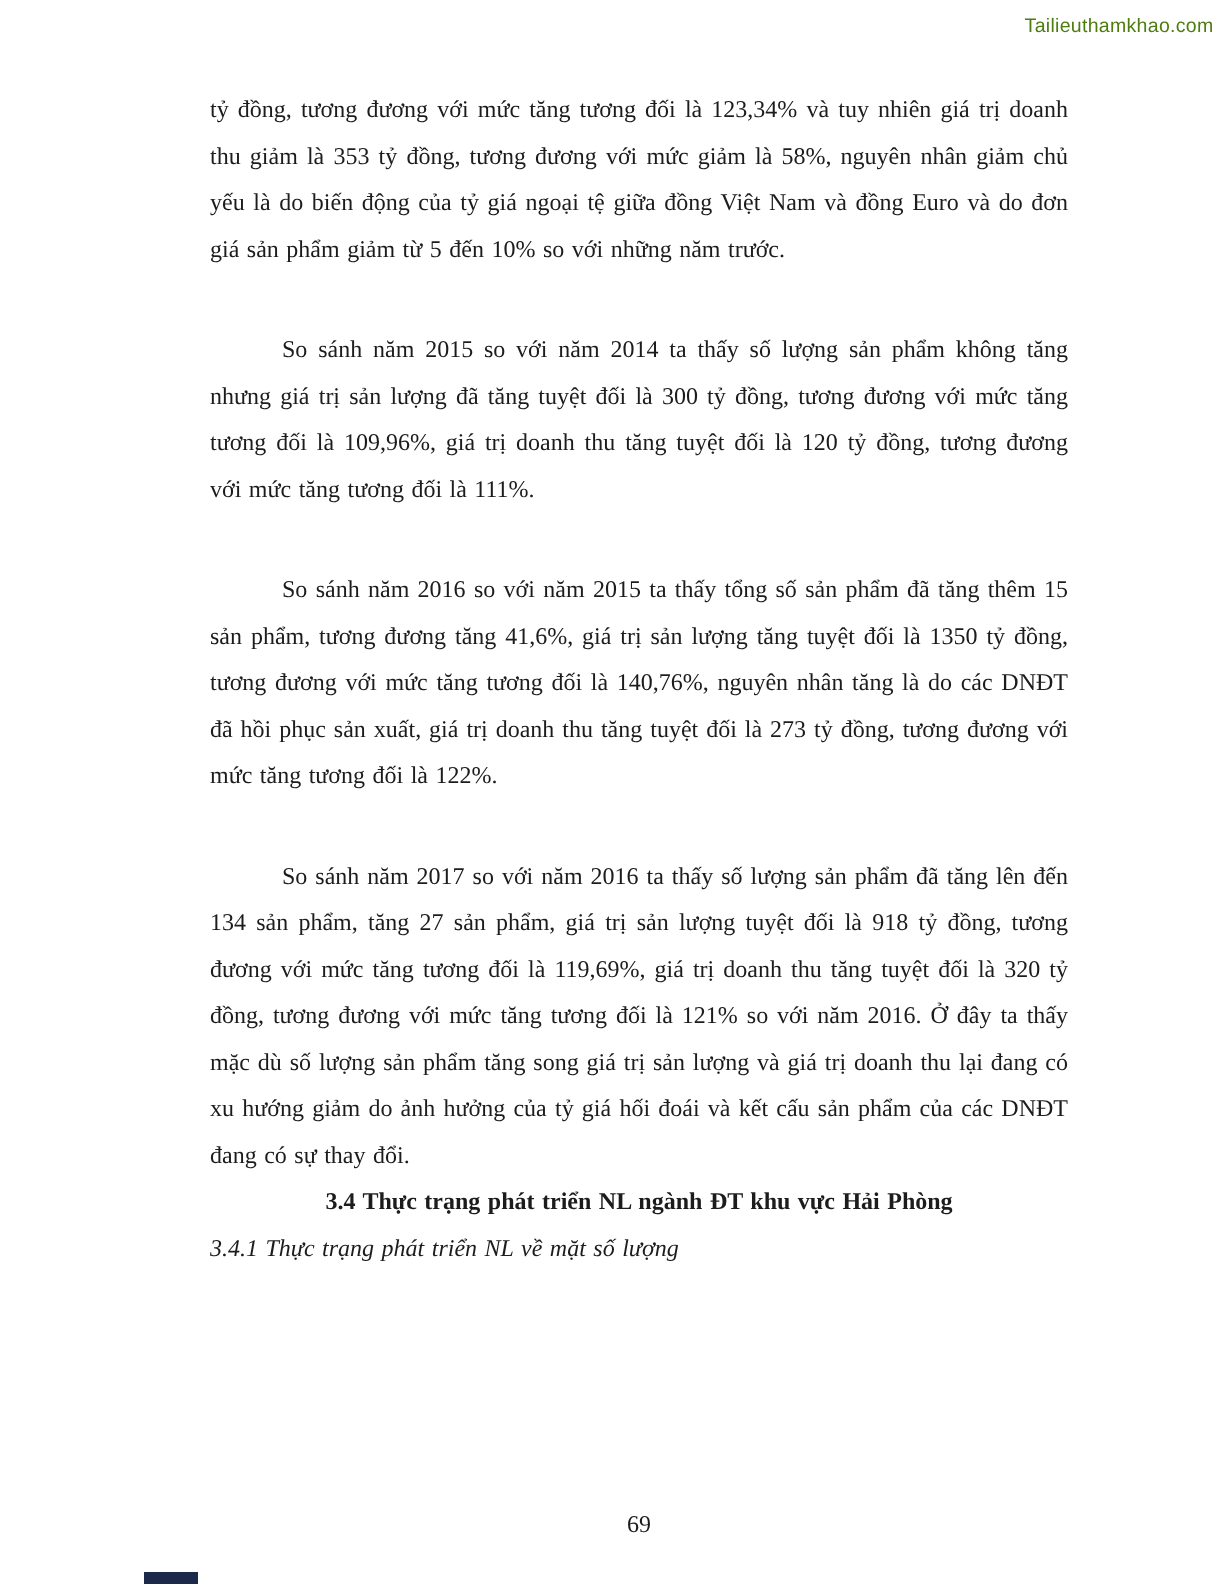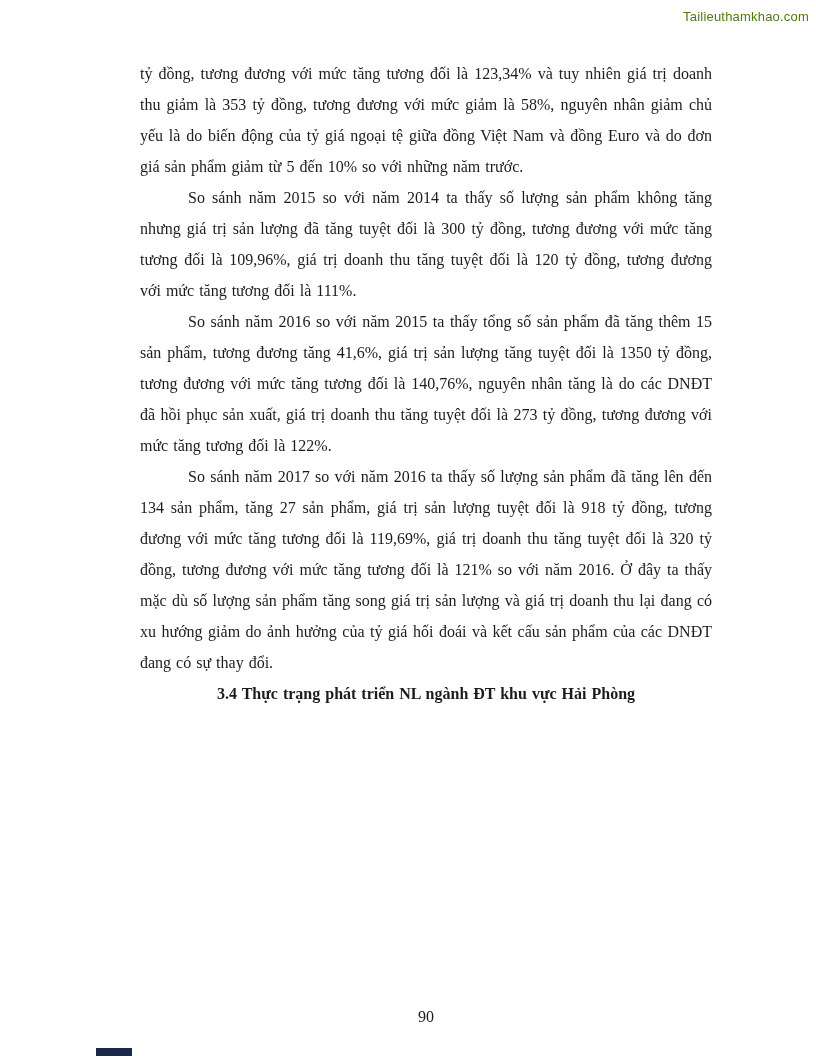--- a/index.html
+++ b/index.html
@@ -25,21 +25,21 @@
     position: absolute;
     top: 58px;
     left: 140px;
     width: 572px;
     font-size: 16px;
     line-height: 31px;
     text-align: justify;
     word-spacing: 1px;
   }
   .para { text-align: justify; }
-  .indent { text-indent: 48px; }
+  .indent { text-indent: 48px; margin-top: 36px; }
   .heading {
     font-weight: bold;
     text-align: center;
   }
   .subheading {
     font-style: italic;
     font-weight: normal;
     text-align: left;
   }
   .page-number {
@@ -65,19 +65,20 @@
 <div class="page">
 
   <div class="watermark">Tailieuthamkhao.com</div>
 
   <div class="page-body">
     <p class="para">tỷ đồng, tương đương với mức tăng tương đối là 123,34% và tuy nhiên giá trị doanh thu giảm là 353 tỷ đồng, tương đương với mức giảm là 58%, nguyên nhân giảm chủ yếu là do biến động của tỷ giá ngoại tệ giữa đồng Việt Nam và đồng Euro và do đơn giá sản phẩm giảm từ 5 đến 10% so với những năm trước.</p>
     <p class="para indent">So sánh năm 2015 so với năm 2014 ta thấy số lượng sản phẩm không tăng nhưng giá trị sản lượng đã tăng tuyệt đối là 300 tỷ đồng, tương đương với mức tăng tương đối là 109,96%, giá trị doanh thu tăng tuyệt đối là 120 tỷ đồng, tương đương với mức tăng tương đối là 111%.</p>
     <p class="para indent">So sánh năm 2016 so với năm 2015 ta thấy tổng số sản phẩm đã tăng thêm 15 sản phẩm, tương đương tăng 41,6%, giá trị sản lượng tăng tuyệt đối là 1350 tỷ đồng, tương đương với mức tăng tương đối là 140,76%, nguyên nhân tăng là do các DNĐT đã hồi phục sản xuất, giá trị doanh thu tăng tuyệt đối là 273 tỷ đồng, tương đương với mức tăng tương đối là 122%.</p>
     <p class="para indent">So sánh năm 2017 so với năm 2016 ta thấy số lượng sản phẩm đã tăng lên đến 134 sản phẩm, tăng 27 sản phẩm, giá trị sản lượng tuyệt đối là 918 tỷ đồng, tương đương với mức tăng tương đối là 119,69%, giá trị doanh thu tăng tuyệt đối là 320 tỷ đồng, tương đương với mức tăng tương đối là 121% so với năm 2016. Ở đây ta thấy mặc dù số lượng sản phẩm tăng song giá trị sản lượng và giá trị doanh thu lại đang có xu hướng giảm do ảnh hưởng của tỷ giá hối đoái và kết cấu sản phẩm của các DNĐT đang có sự thay đổi.</p>
     <p class="heading">3.4 Thực trạng phát triển NL ngành ĐT khu vực Hải Phòng</p>
+    <p class="subheading">3.4.1 Thực trạng phát triển NL về mặt số lượng</p>
   </div>
 
-  <div class="page-number">90</div>
+  <div class="page-number">69</div>
 
   <div class="scan-artifact"></div>
 
 </div>
 
 </body></html>

